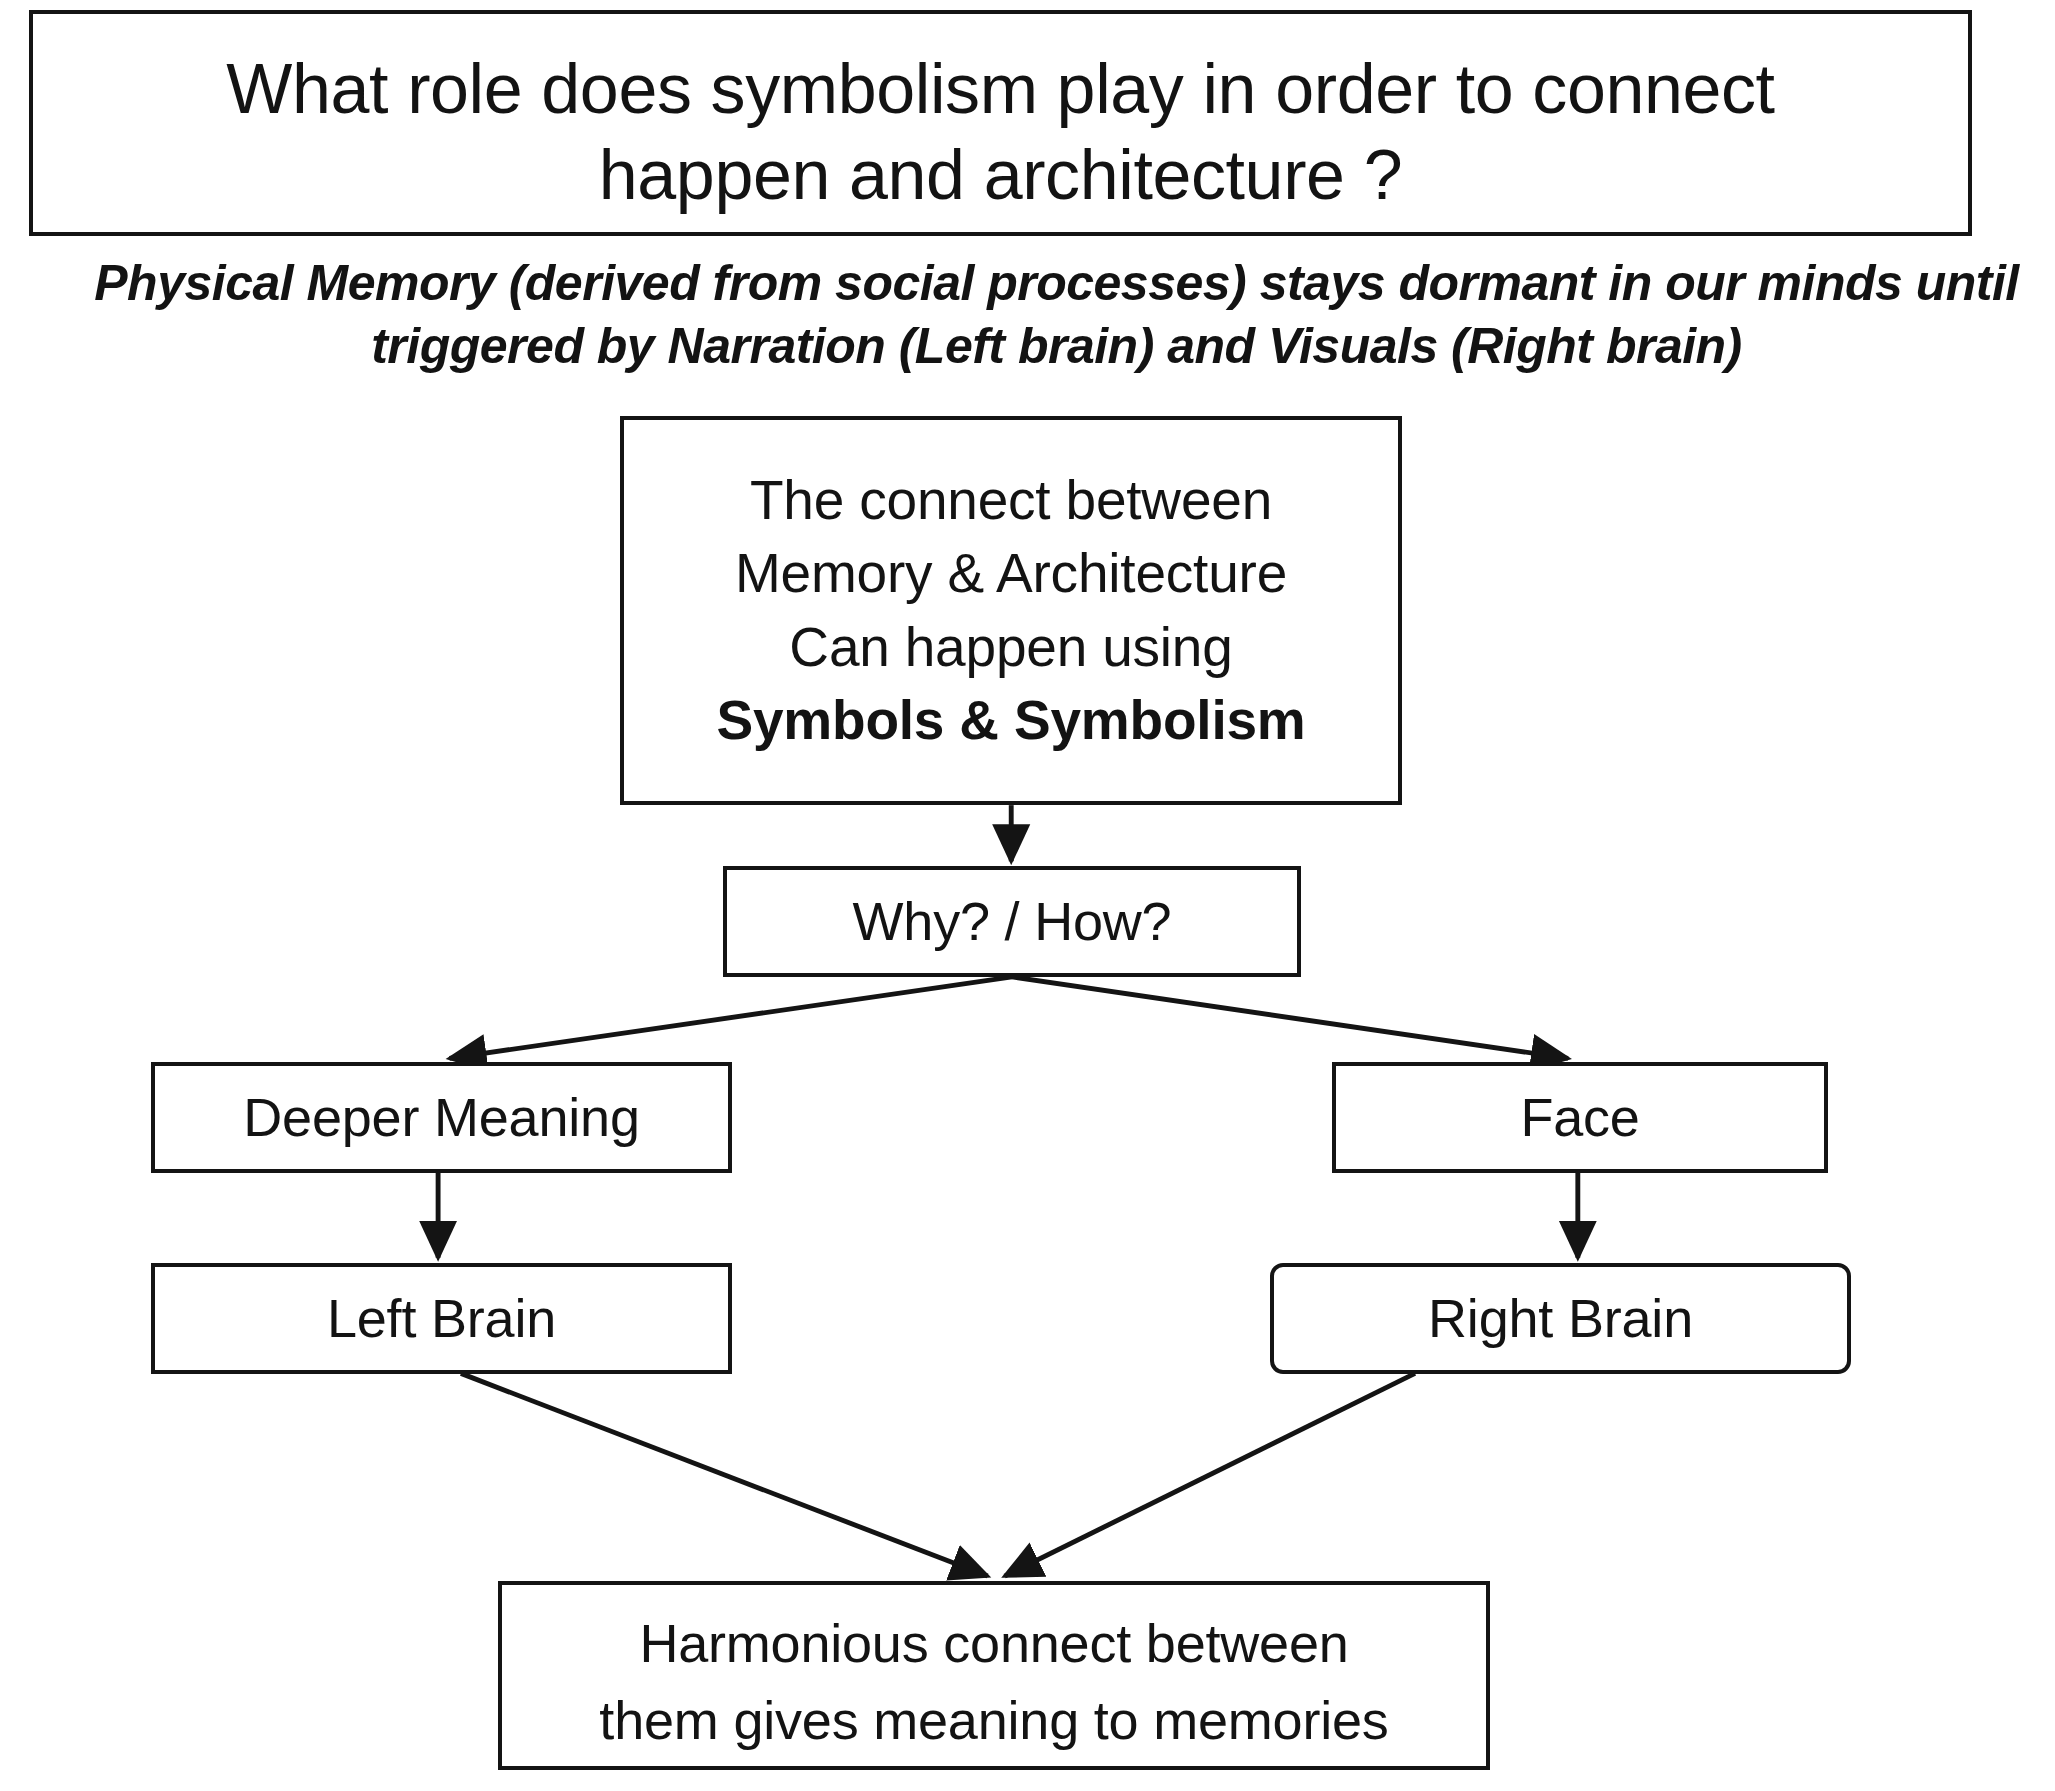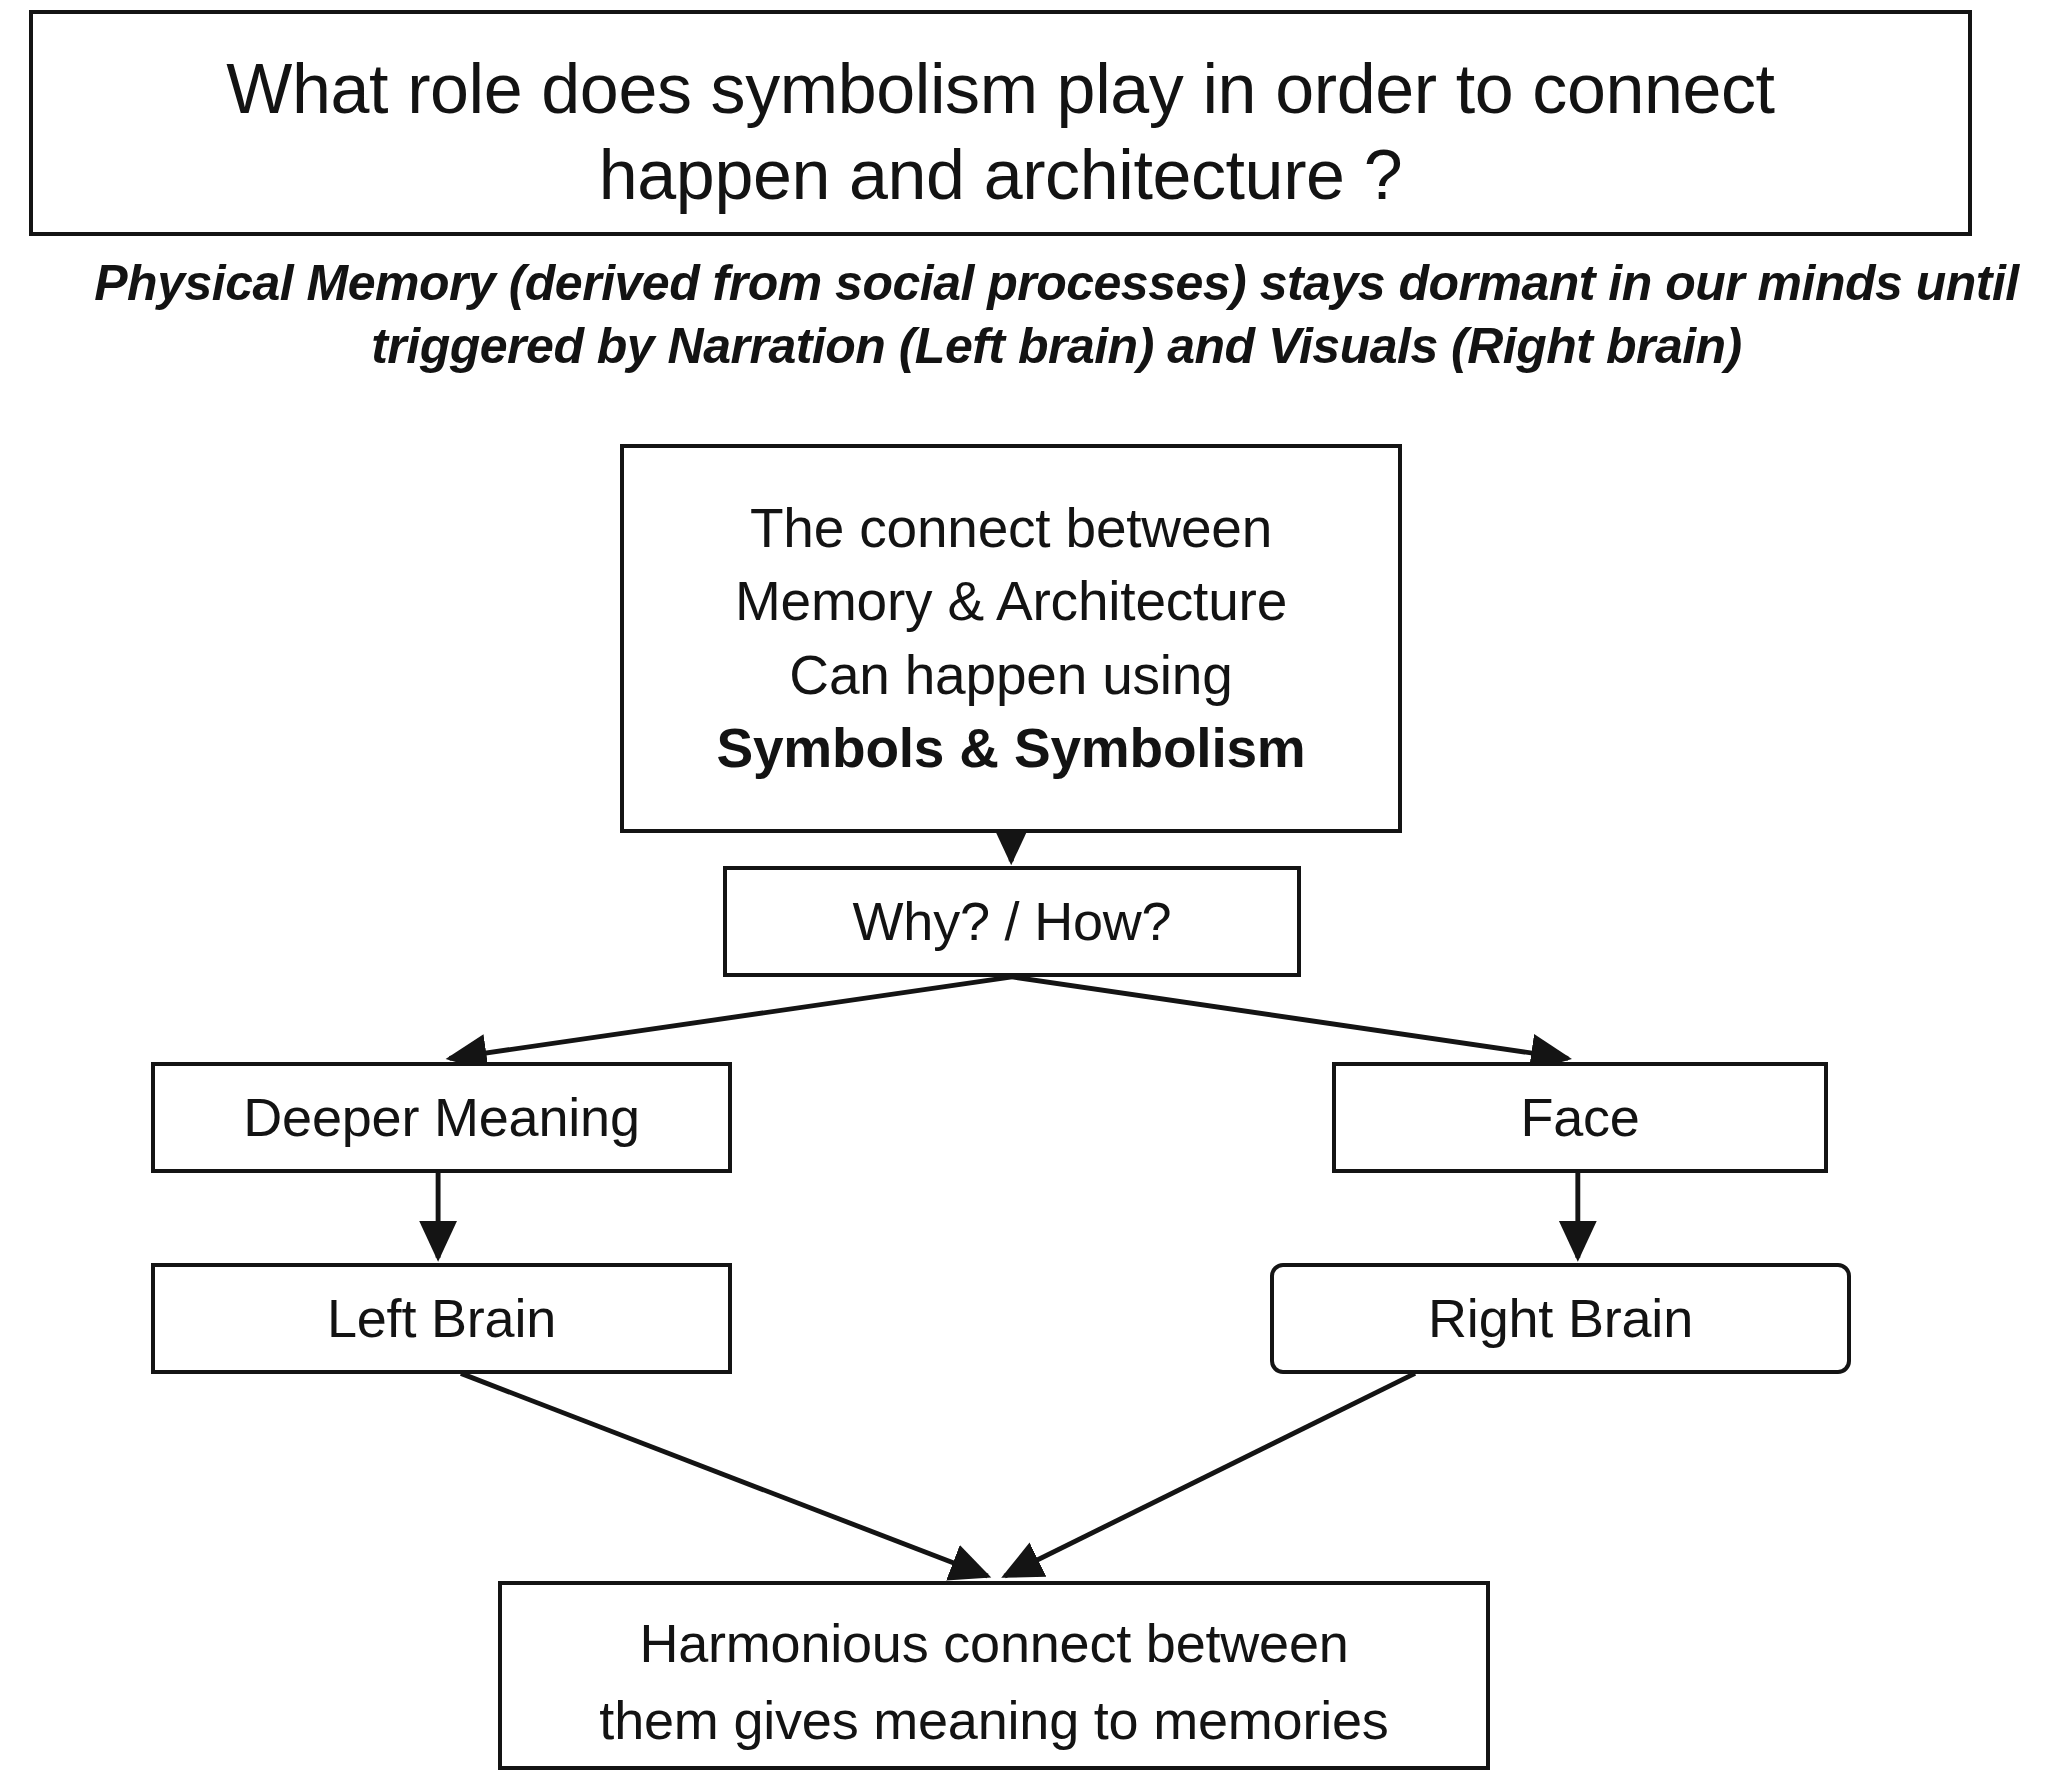--- a/index.html
+++ b/index.html
@@ -78,21 +78,20 @@
     padding: 0 8.1px;
   }
   .node .node-text .bold-line {
     font-weight: 700;
   }
   #node-connect {
     left: 620px;
     top: 416px;
     width: 782px;
     height: 389px;
-    margin-top: 28px;
   }
   #node-connect .node-text { font-size: 55px; line-height: 1.33; }
   #node-why {
     left: 723px;
     top: 866px;
     width: 578px;
     height: 111px;
   }
   #node-deeper {
     left: 151px;

